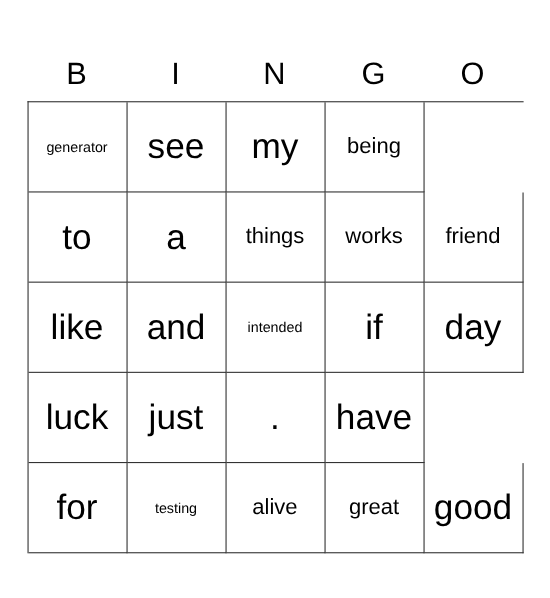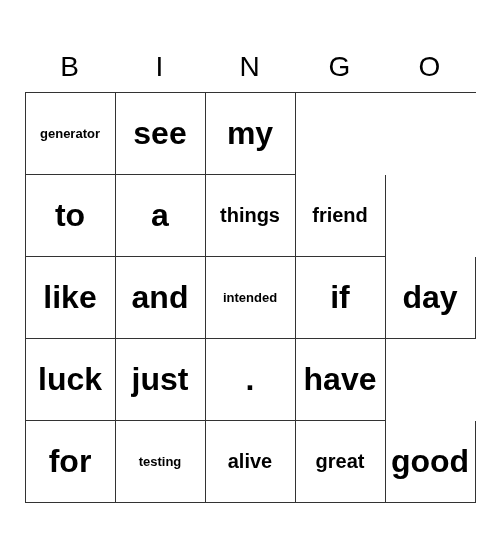--- a/index.html
+++ b/index.html
@@ -41,21 +41,20 @@
 
     .bingo-grid {
       display: flex;
       flex-direction: column;
       border-top: 1.5px solid #333;
       border-left: 1.5px solid #333;
     }
 
     .bingo-row {
       display: flex;
-      font-weight: bold;
     }
 
     .bingo-cell {
       width: 90px;
       height: 82px;
       border-right: 1.5px solid #333;
       border-bottom: 1.5px solid #333;
       display: flex;
       align-items: center;
       justify-content: center;
@@ -85,25 +84,27 @@
       <div class="bingo-header-cell">I</div>
       <div class="bingo-header-cell">N</div>
       <div class="bingo-header-cell">G</div>
       <div class="bingo-header-cell">O</div>
     </div>
   <div class="bingo-grid">
   <div class="bingo-row">
         <div class="bingo-cell cell-small">generator</div>
         <div class="bingo-cell cell-large">see</div>
         <div class="bingo-cell cell-large">my</div>
+        <div class="bingo-cell cell-medium">being</div>
       </div>
       <div class="bingo-row">
         <div class="bingo-cell cell-large">to</div>
         <div class="bingo-cell cell-large">a</div>
         <div class="bingo-cell cell-medium">things</div>
+        <div class="bingo-cell cell-medium">works</div>
         <div class="bingo-cell cell-medium">friend</div>
       </div>
       <div class="bingo-row">
         <div class="bingo-cell cell-large">like</div>
         <div class="bingo-cell cell-large">and</div>
         <div class="bingo-cell cell-small">intended</div>
         <div class="bingo-cell cell-large">if</div>
         <div class="bingo-cell cell-large">day</div>
       </div>
       <div class="bingo-row">

